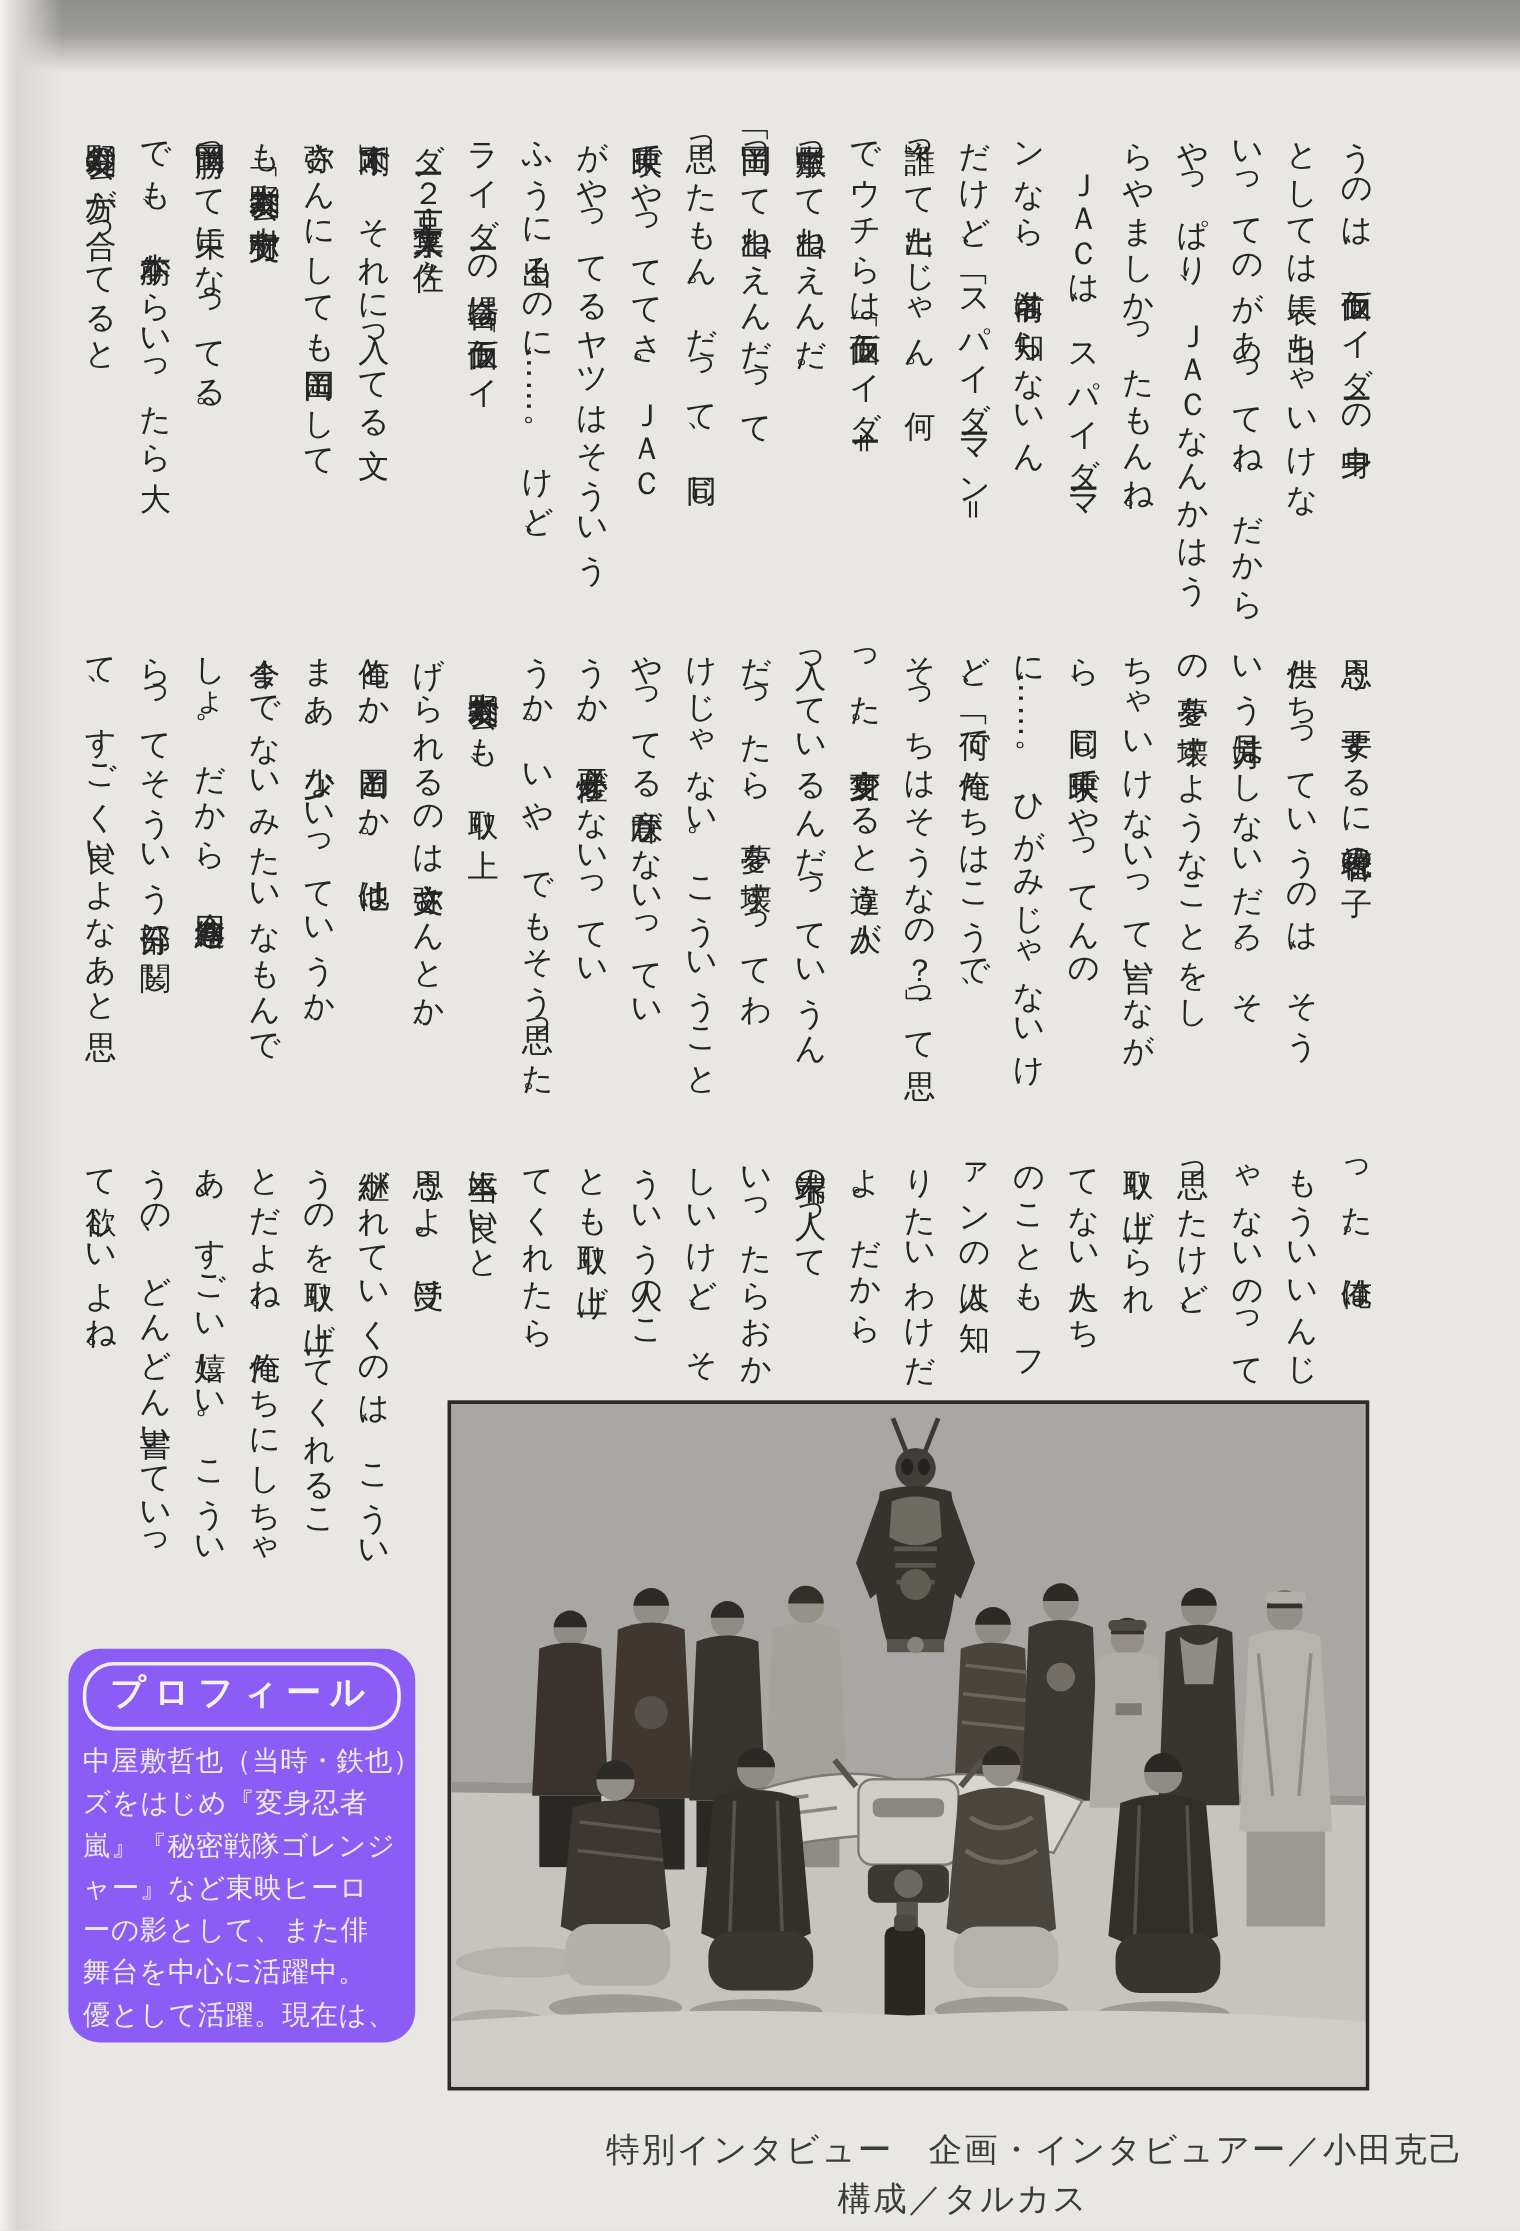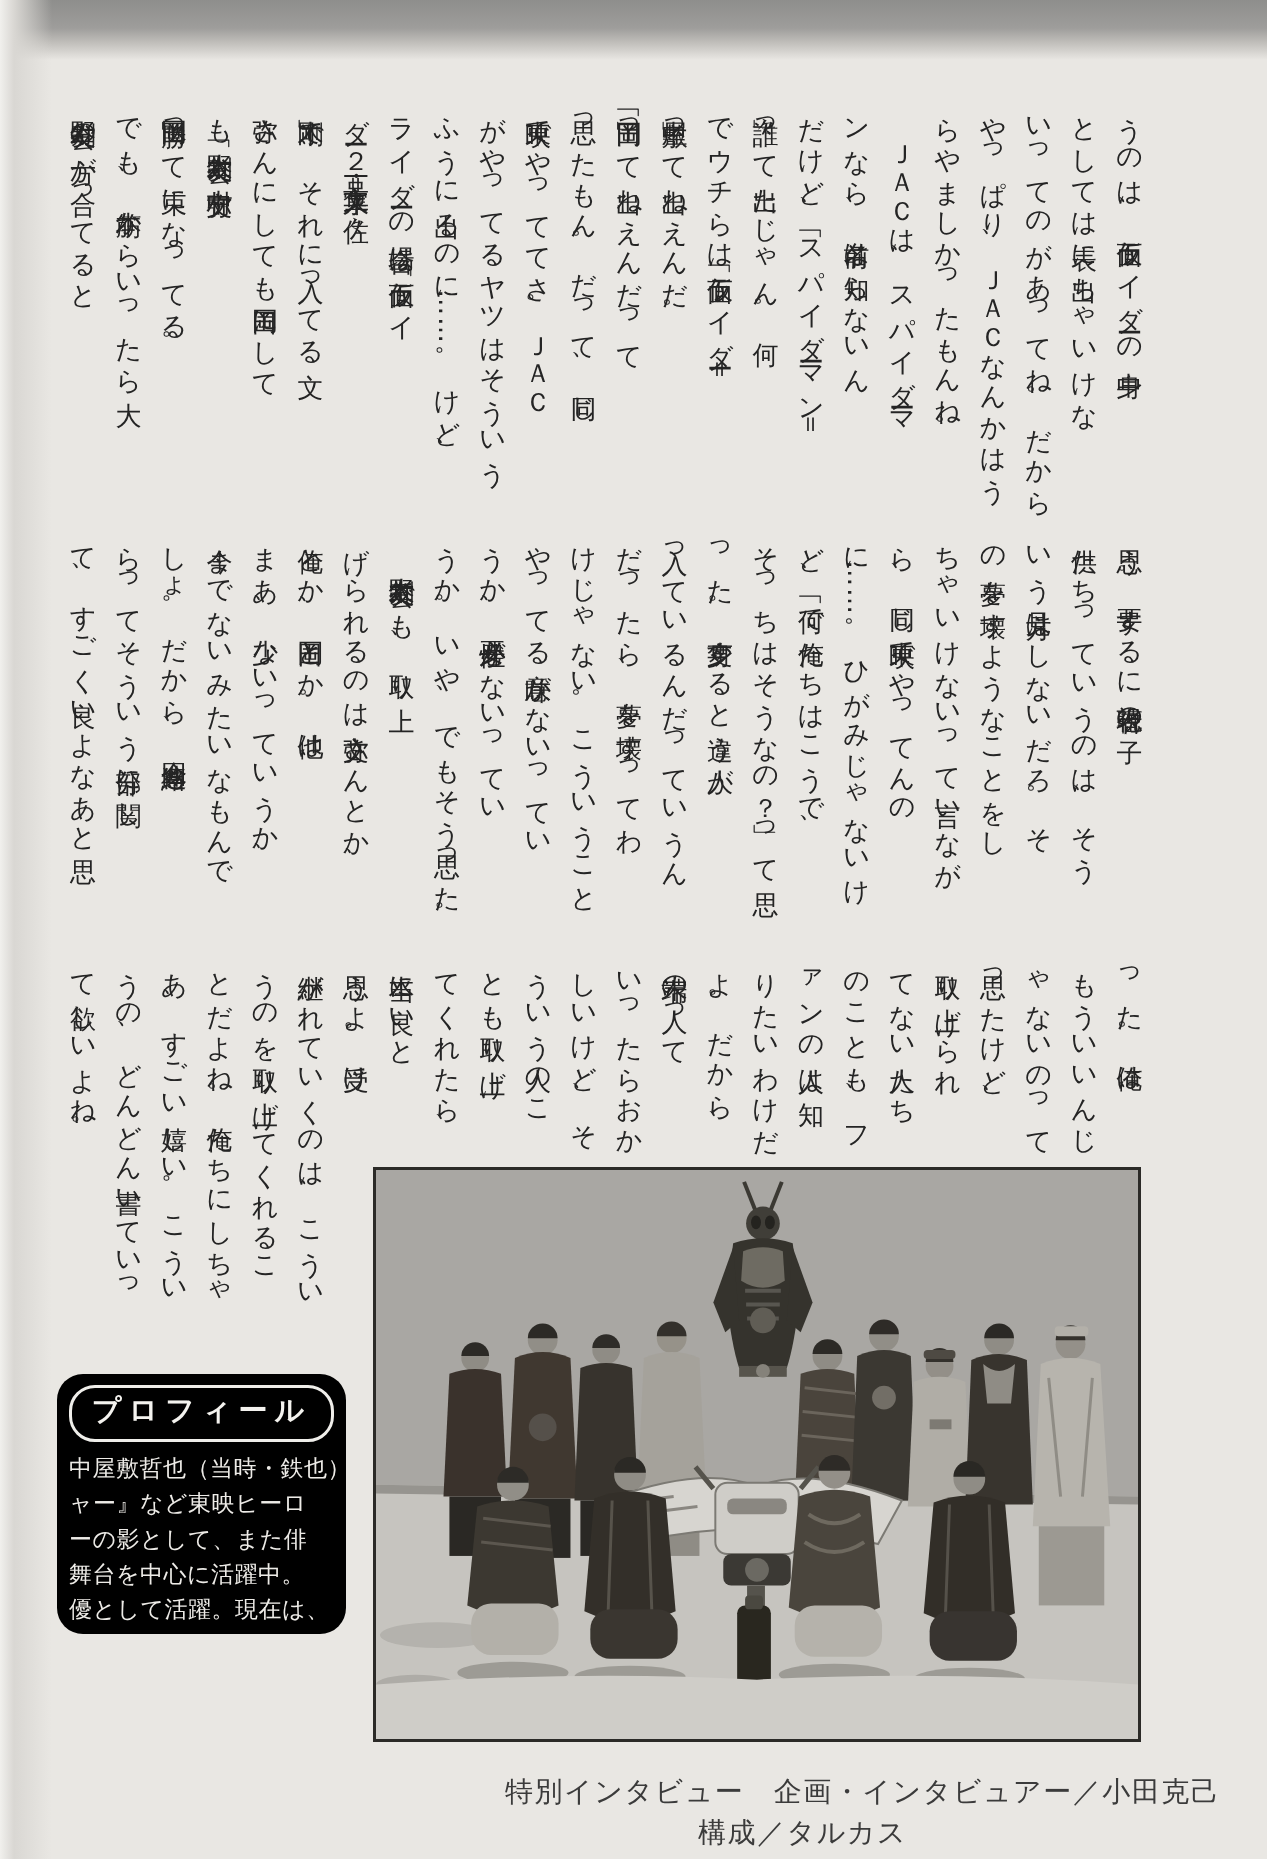--- a/index.html
+++ b/index.html
@@ -35,22 +35,22 @@
   #band2{top:529px;height:402px;}
   #band3{top:955px;height:368px;}
   
   .photo{
     position:absolute;left:373px;top:1167px;width:768px;height:575px;
     background:#a9a7a3;border:3px solid #2b2a27;box-sizing:border-box;
   }
   .photo svg{display:block;width:100%;height:100%;}
   
   .profile{
-    position:absolute;left:57px;top:1374px;width:289px;height:260px;
-    background:#000000;border-radius:26px;box-sizing:border-box;
+    position:absolute;left:57px;top:1374px;width:289px;height:328px;
+    background:#8b5cf6;border-radius:26px;box-sizing:border-box;
     padding:11px 10px 0 12px;
   }
   .profile-header{
     border:3px solid #efeeea;border-radius:26px;
     color:#f4f3ef;font-size:29px;font-weight:bold;letter-spacing:7px;
     text-align:center;padding:3px 0 8px;margin:0 2px 9px 0;
     white-space:nowrap;
   }
   .profile-line{
     color:#edebe7;font-size:23px;line-height:35.3px;
@@ -289,20 +289,22 @@
       </g>
 
       <path d="M0 520 Q200 505 384 515 Q570 505 768 520 L768 575 L0 575 Z" fill="#cfcdc8"></path>
     </svg>
   </figure>
 
   <div class="profile">
     <div class="profile-header">プロフィール</div>
     <div class="profile-lines">
         <div class="profile-line">中屋敷哲也（当時・鉄也）</div>
+        <div class="profile-line">ズをはじめ『変身忍者</div>
+        <div class="profile-line">嵐』『秘密戦隊ゴレンジ</div>
         <div class="profile-line">ャー』など東映ヒーロ</div>
         <div class="profile-line">ーの影として、また俳</div>
         <div class="profile-line">舞台を中心に活躍中。</div>
         <div class="profile-line">優として活躍。現在は、</div>
       </div>
   </div>
 
   <div class="caption" id="caption1">特別インタビュー　企画・インタビュアー／小田克己</div>
   <div class="caption" id="caption2">構成／タルカス</div>
 

